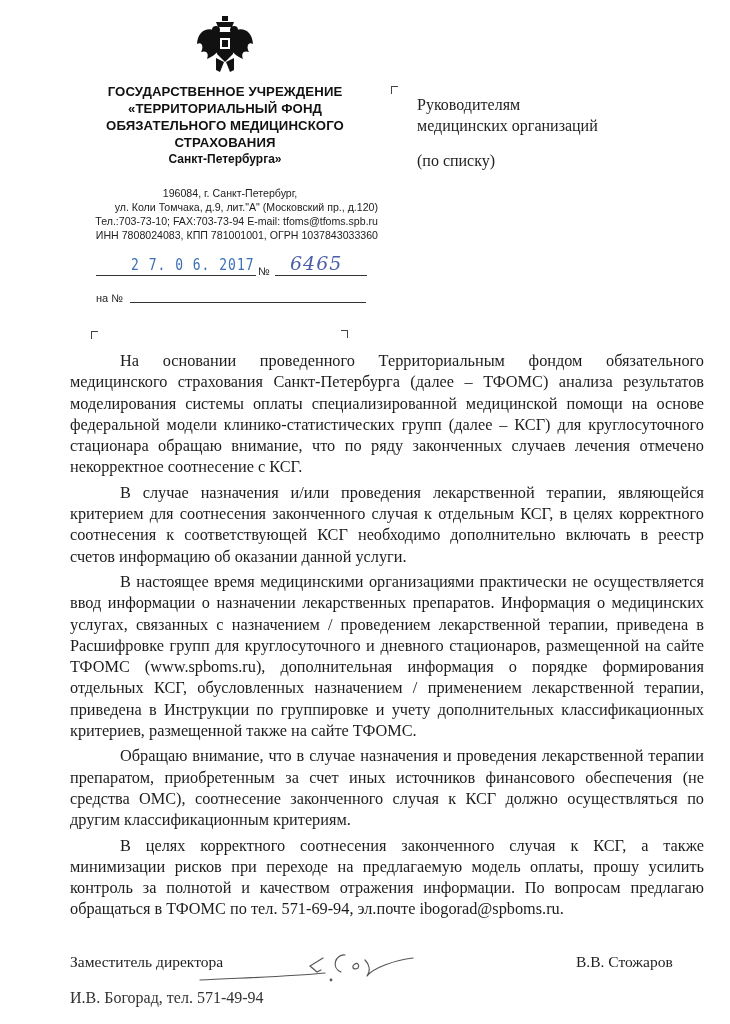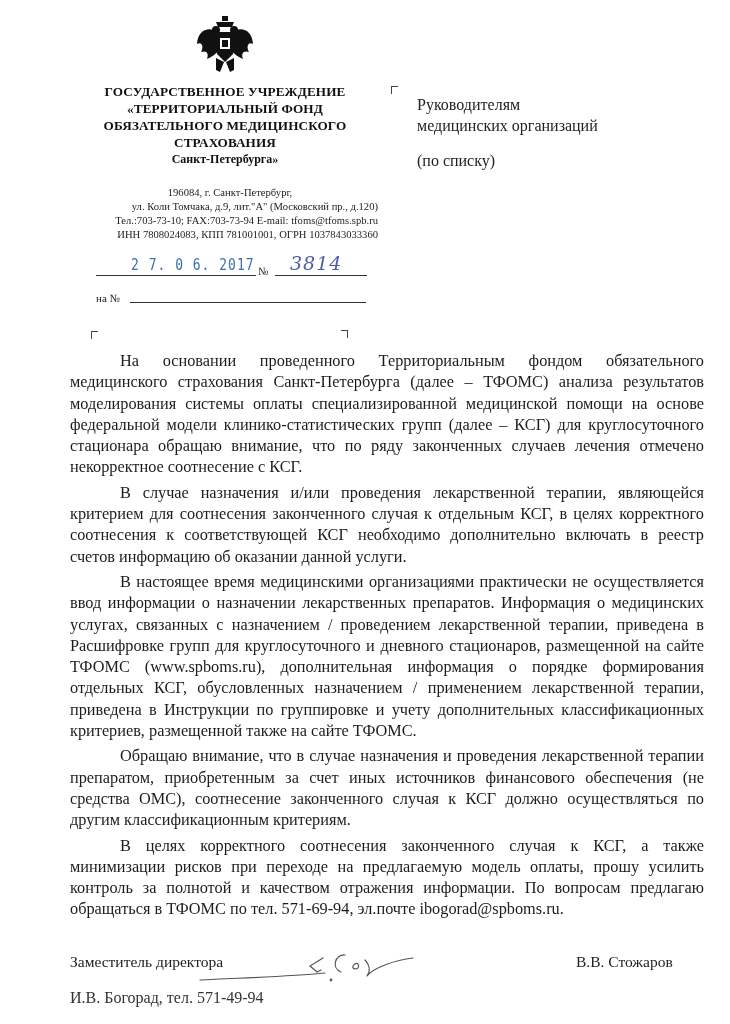--- a/index.html
+++ b/index.html
@@ -1,18 +1,18 @@
 <!DOCTYPE html>
 <html><head>
 <meta charset="utf-8">
 <style>
   html, body { margin: 0; padding: 0; background: #ffffff; }
   body { width: 730px; height: 1024px; position: relative; overflow: hidden; color: #1a1a1a; }
   .abs { position: absolute; }
-  .sans { font-family: Liberation Serif, serif; }
+  .sans { font-family: Liberation Sans, sans-serif; }
   .serif { font-family: "Liberation Serif", "DejaVu Serif", serif; }
 
   
   #emblem { left: 194px; top: 14px; width: 62px; height: 62px; }
   .org-line { left: 60px; width: 330px; text-align: center; font-weight: bold; font-size: 13.2px; letter-spacing: 0.1px; color: #111; }
   .org-city { left: 60px; width: 330px; text-align: center; font-weight: bold; font-size: 12px; color: #111; }
   .addr-line { left: 40px; width: 340px; text-align: right; font-size: 10.6px; color: #222; white-space: nowrap; }
   .addr-line.center { text-align: center; left: 110px; width: 240px; }
 
   .rule { height: 0; border-top: 1px solid #333; }
@@ -66,21 +66,21 @@
 <div class="abs org-city sans" style="top:152px;">Санкт-Петербурга»</div>
 
 <div class="abs addr-line center sans" style="top:187px;">196084,  г. Санкт-Петербург,</div>
 <div class="abs addr-line sans" style="top:201px; left:40px; width:338px; text-align:right;">ул. Коли Томчака, д.9, лит."А" (Московский пр., д.120)</div>
 <div class="abs addr-line sans" style="top:215px; left:40px; width:338px; text-align:right;">Тел.:703-73-10; FAX:703-73-94  E-mail: tfoms@tfoms.spb.ru</div>
 <div class="abs addr-line sans" style="top:229px; left:40px; width:338px; text-align:right;">ИНН 7808024083,  КПП 781001001, ОГРН 1037843033360</div>
 
 <div class="abs stamp-date" style="left:131px; top:256px;">2 7. 0 6. 2017</div>
 <div class="abs rule" style="left:96px; top:275px; width:160px;"></div>
 <div class="abs small-label sans" style="left:258px; top:265px;">№</div>
-<div class="abs hand-num" style="left:290px; top:252px;">3814</div>
+<div class="abs hand-num" style="left:290px; top:252px;">6465</div>
 <div class="abs rule" style="left:275px; top:275px; width:92px;"></div>
 
 <div class="abs small-label sans" style="left:96px; top:292px;">на №</div>
 <div class="abs rule" style="left:130px; top:302px; width:236px;"></div>
 <div class="abs small-label sans" style="left:132px; top:288px;"></div>
 
 <div class="abs corner tl" style="left:91px; top:331px;"></div>
 <div class="abs corner tr" style="left:341px; top:330px;"></div>
 <div class="abs corner tl" style="left:391px; top:86px;"></div>
 

